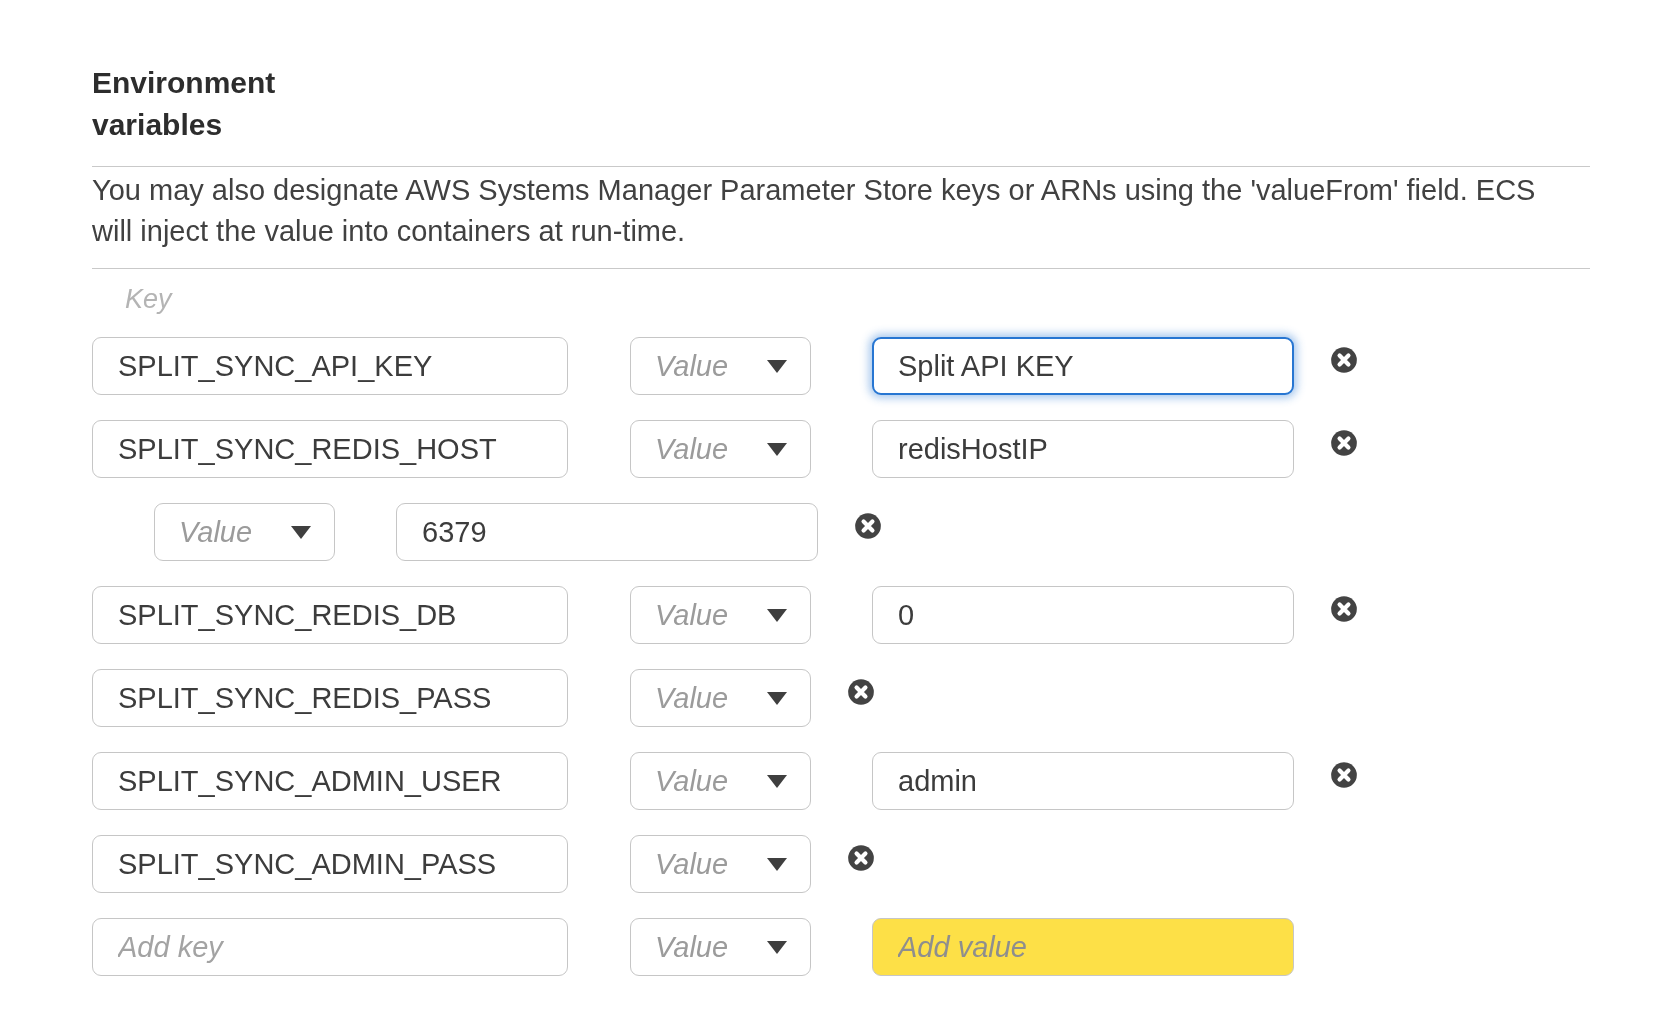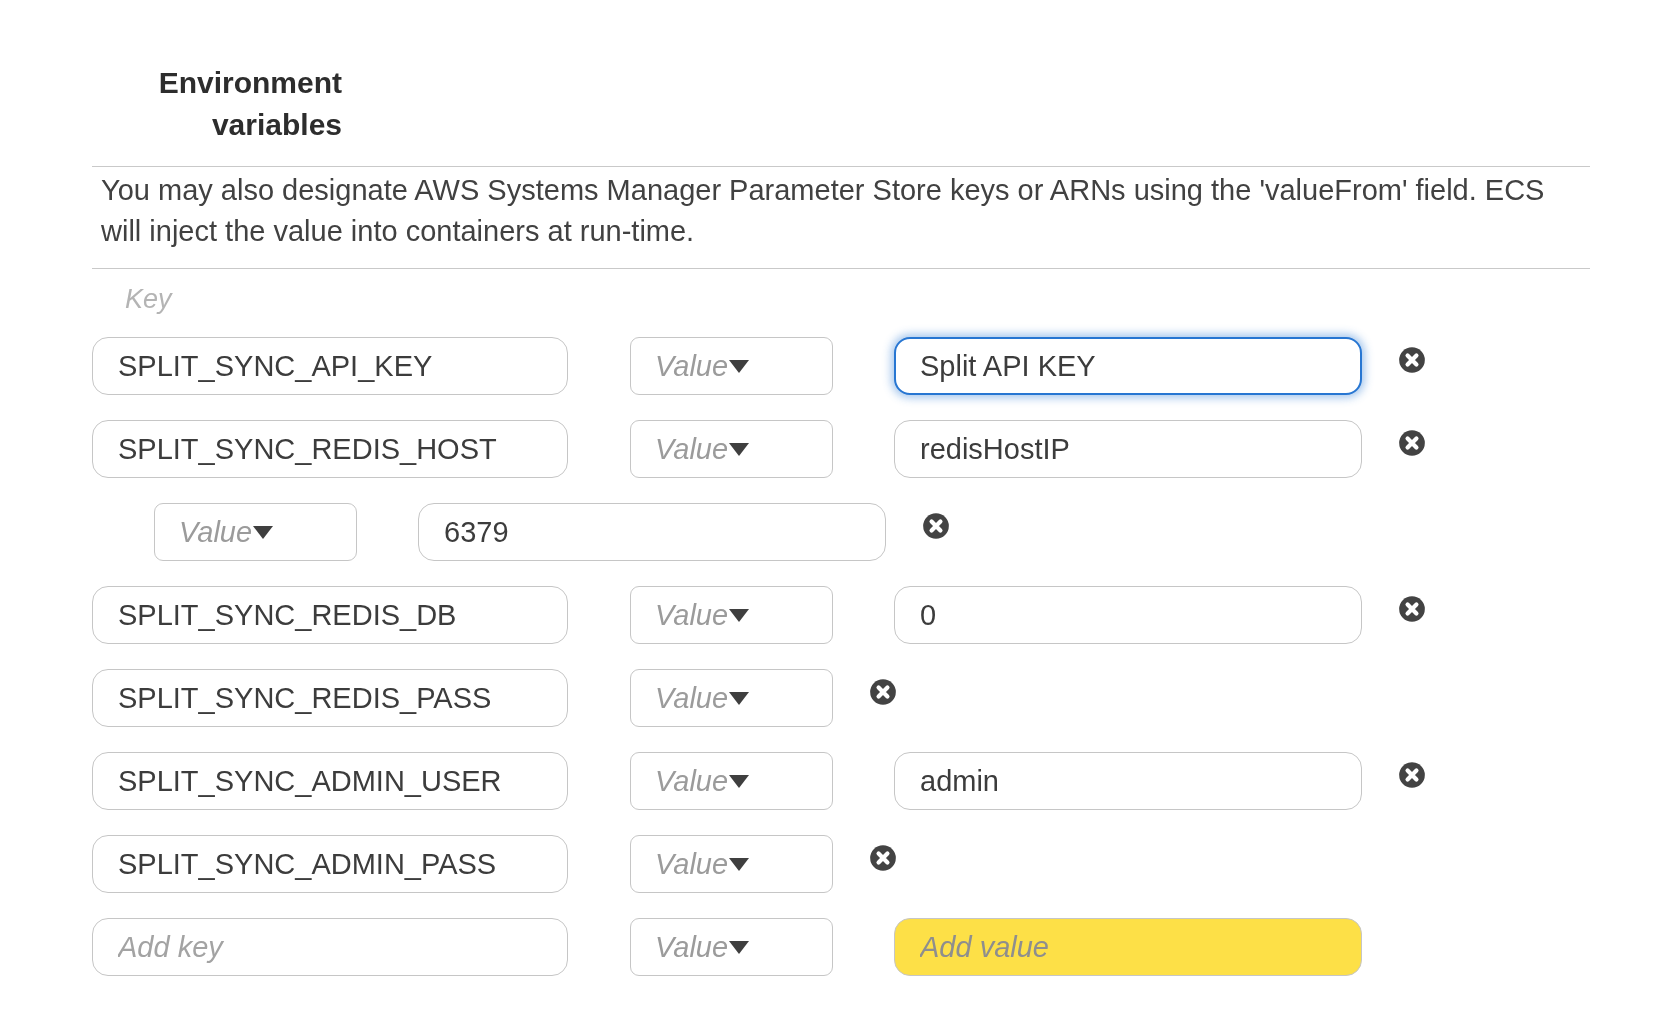--- a/index.html
+++ b/index.html
@@ -3,53 +3,53 @@
 <meta charset="utf-8">
 <style>
   html,body{margin:0;padding:0;background:#ffffff;}
   body{
     width:1678px;height:1018px;position:relative;overflow:hidden;
     font-family:"Liberation Sans", sans-serif;
     -webkit-font-smoothing:antialiased;
   }
   .env-label{
     position:absolute;top:62px;left:92px;width:250px;
-    text-align:right;font-weight:bold;font-size:30px;line-height:42px;color:#2d2d2d;
+    text-align:left;font-weight:bold;font-size:30px;line-height:42px;color:#2d2d2d;
   }
   .divider{
     position:absolute;left:92px;width:1498px;height:1px;background:#c9c9c9;
   }
   .divider.one{top:166px;}
   .divider.two{top:268px;}
   .description{
     position:absolute;top:170px;left:92px;width:1460px;
-    font-size:29px;line-height:41px;color:#414141;margin-left:9px;
+    font-size:29px;line-height:41px;color:#414141;
   }
   .key-header{
     position:absolute;top:284px;left:95px;
     font-size:27px;font-style:italic;color:#b4b4b4;margin-left:30px;
   }
   .rows{position:absolute;top:337px;left:92px;}
   .env-row{display:flex;align-items:flex-start;height:58px;margin-bottom:25px;}
   .tb{
     box-sizing:border-box;height:58px;
     border:1px solid #c6c6c6;border-radius:9px;background:#fff;
     font-family:"Liberation Sans", sans-serif;font-size:29px;color:#3c3c3c;
     outline:none;
   }
-  input.tb{padding:0 20px 0 25px;border-radius:16px;}
+  input.tb{padding:0 20px 0 25px;}
   input.tb::placeholder{font-style:italic;color:#a3a3a3;opacity:1;}
   .key-input{width:476px;}
   .type-select{
-    width:203px;margin-left:62px;display:flex;align-items:center;
-    justify-content:flex-start;padding:0 22px 0 24px;cursor:pointer;
+    width:181px;margin-left:62px;display:flex;align-items:center;
+    justify-content:space-between;padding:0 22px 0 24px;cursor:pointer;
   }
   .type-select .type-label{font-style:italic;color:#9b9b9b;font-size:29px;}
   .arrow-icon{flex:0 0 auto;display:block;}
-  .value-input{width:468px;margin-left:61px;}
+  .value-input{width:422px;margin-left:61px;}
   .value-input.focused{
     border:2px solid #2776d2;
     box-shadow:0 0 9px 3px rgba(58,131,216,0.45);
     padding:0 19px 0 24px;
   }
   .value-input.add-disabled{background:#fde047;}
   .value-input.add-disabled::placeholder{color:#8e8e8e;}
   .remove-btn{
     margin-left:36px;margin-top:9px;width:28px;height:28px;padding:0;border:0;
     background:transparent;cursor:pointer;line-height:0;

